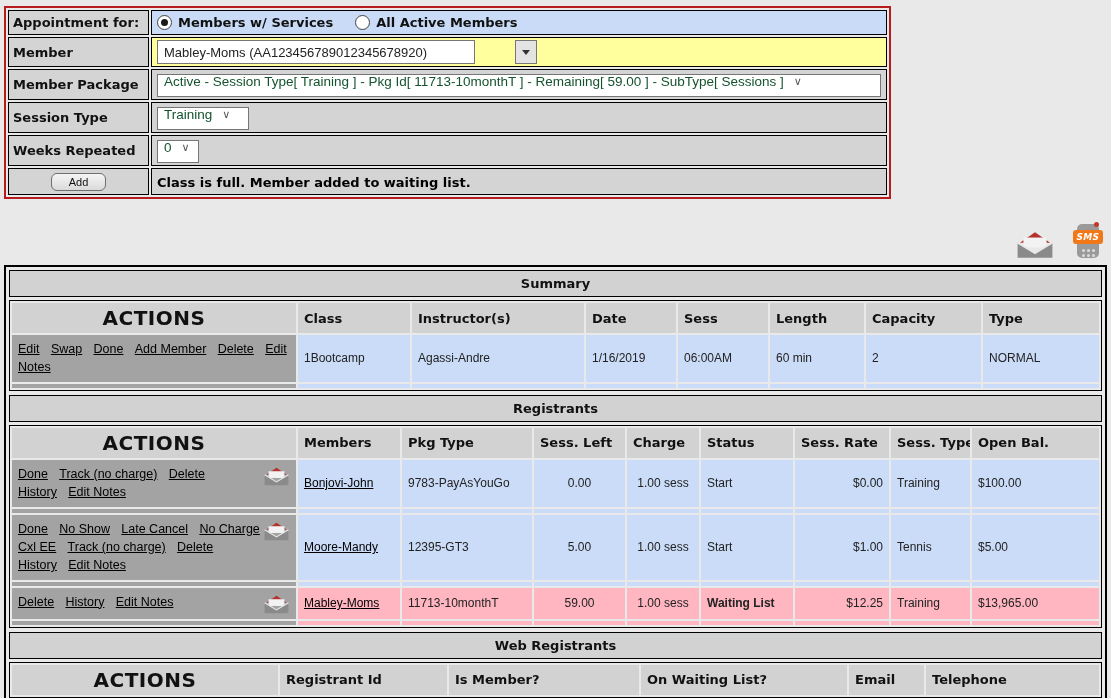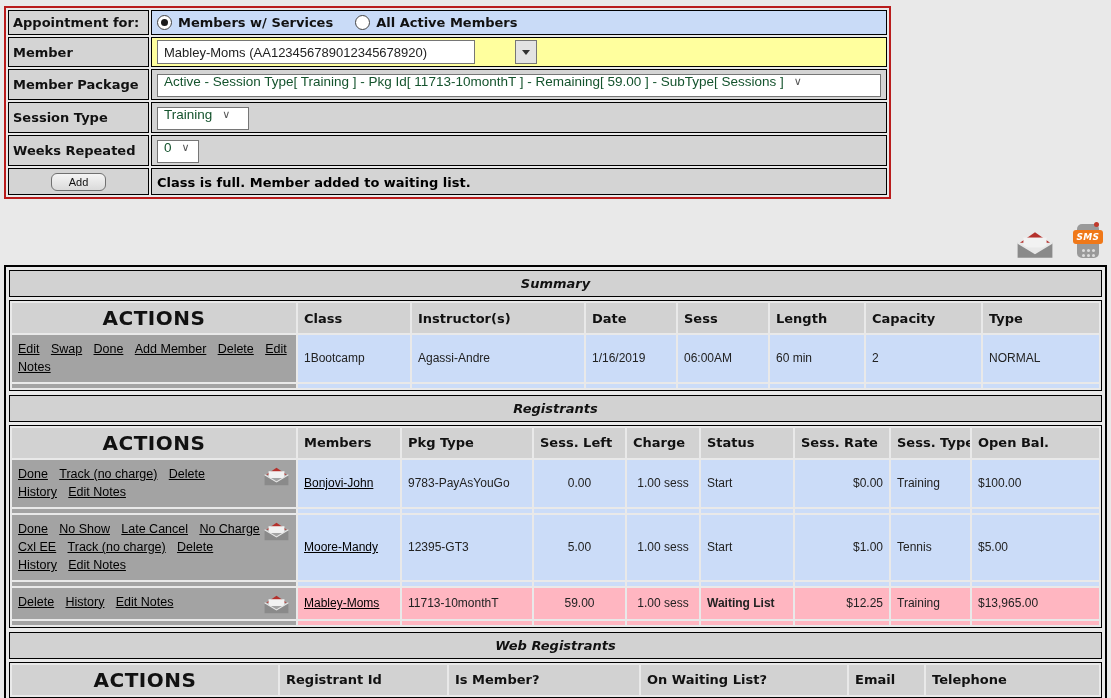--- a/index.html
+++ b/index.html
@@ -65,21 +65,21 @@
   .sms-band{position:absolute;left:0;top:8px;width:30px;height:14px;background:#f07818;
     border-radius:3px;color:#fff;font-family:"DejaVu Sans",sans-serif;font-weight:bold;font-size:9px;
     display:flex;align-items:center;justify-content:center;letter-spacing:0.3px;}
   .sms-keys{position:absolute;left:9px;top:27px;width:3px;height:3px;background:#ddd;border-radius:50%;
     box-shadow:5px 0 #ddd,10px 0 #ddd,0 5px #ddd,5px 5px #ddd,10px 5px #ddd;}
   
   .outer{margin-left:4px;width:1103px;box-sizing:border-box;border:2px solid #000;
     padding:2px;background:#e9e9e9;}
   .sec-bar{border:1px solid #000;background:#d2d2d2;margin:1px;
     font-family:"DejaVu Sans",sans-serif;font-weight:bold;font-size:13px;color:#111;
-    text-align:center;padding:5px 0;font-style:italic;}
+    text-align:center;padding:5px 0;}
   .grid{width:calc(100% - 2px);margin:3px 1px 4px 1px;border:1px solid #000;
     border-collapse:separate;border-spacing:2px;table-layout:fixed;}
   .grid th{background:#d2d2d2;font-family:"DejaVu Sans",sans-serif;font-weight:bold;
     font-size:13px;color:#111;text-align:left;padding:6px 6px;overflow:hidden;white-space:nowrap;}
   .grid th.actions-h{font-size:20px;text-align:center;padding:3px 0;letter-spacing:0.5px;}
   .grid td{font-size:12px;color:#222;padding:5px 6px;overflow:hidden;}
   .act{background:#a3a3a3;}
   .blue{background:#cbdcf8;}
   .pink{background:#ffb6c1;}
   tr.spacer td{padding:0;height:4px;font-size:0;line-height:0;}

